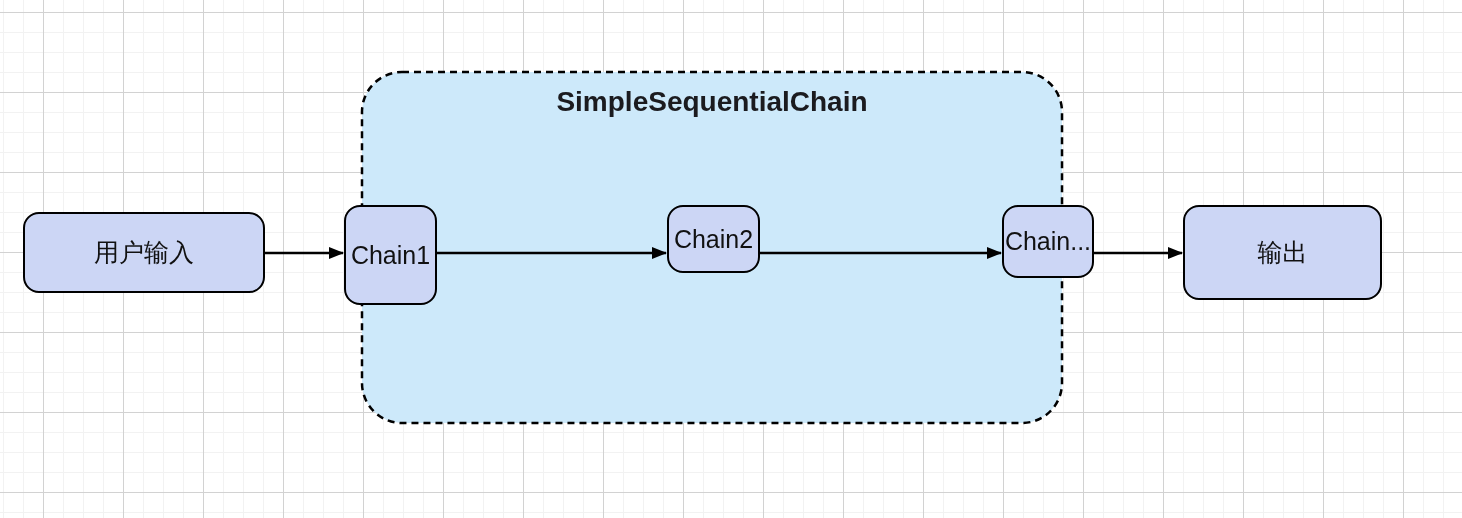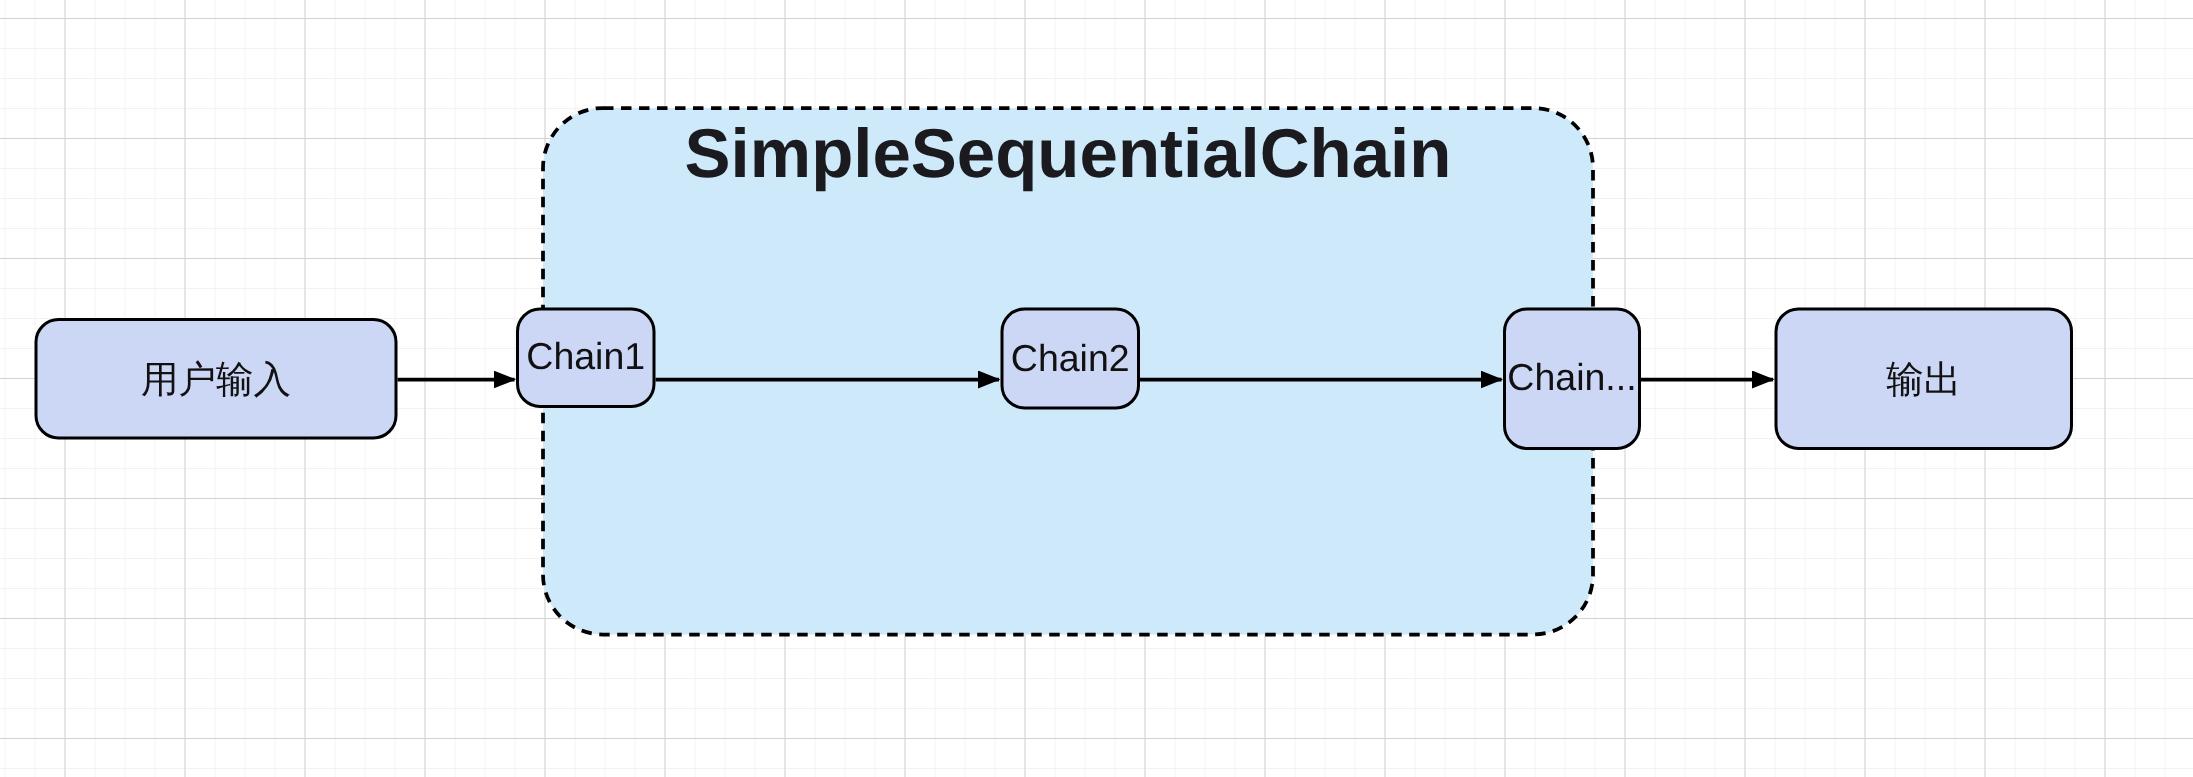--- a/index.html
+++ b/index.html
@@ -34,44 +34,44 @@
     stroke-width: 2.5;
   }
   .group-title {
     position: absolute;
     left: 362px;
     top: 80px;
     width: 700px;
     height: 44px;
     line-height: 44px;
     text-align: center;
-    font-size: 46px;
+    font-size: 28px;
     font-weight: 700;
     color: #1b1b1f;
     z-index: 2;
     white-space: nowrap;
   }
   .node {
     position: absolute;
     box-sizing: border-box;
     background: #ccd6f5;
     border: 2.5px solid #000000;
     border-radius: 16px;
     display: flex;
     align-items: center;
     justify-content: center;
     font-size: 25px;
     color: #111111;
     z-index: 3;
     white-space: nowrap;
   }
   .node-user-input { left: 23px;   top: 212px; width: 242px; height: 81px; }
-  .node-chain1     { left: 344px;  top: 205px; width: 93px;  height: 67px; }
+  .node-chain1     { left: 344px;  top: 205px; width: 93px;  height: 100px; }
   .node-chain2     { left: 667px;  top: 205px; width: 93px;  height: 68px; }
-  .node-chain-more { left: 1002px; top: 205px; width: 92px;  height: 95px; }
+  .node-chain-more { left: 1002px; top: 205px; width: 92px;  height: 73px; }
   .node-output     { left: 1183px; top: 205px; width: 199px; height: 95px; }
 </style>
 </head>
 <body>
 
 <div class="canvas">
 
   <svg class="connector-layer" width="1462" height="518" viewBox="0 0 1462 518">
     <defs>
       <marker id="arrowhead" markerUnits="userSpaceOnUse" markerWidth="16" markerHeight="14" refX="14" refY="6" orient="auto">

